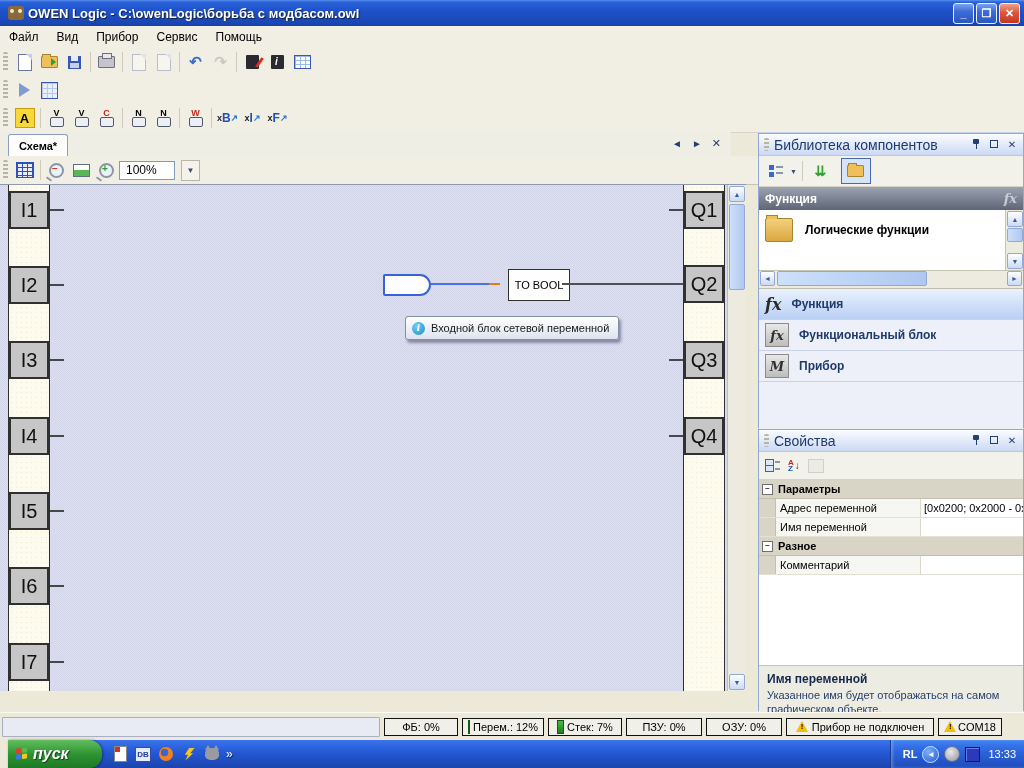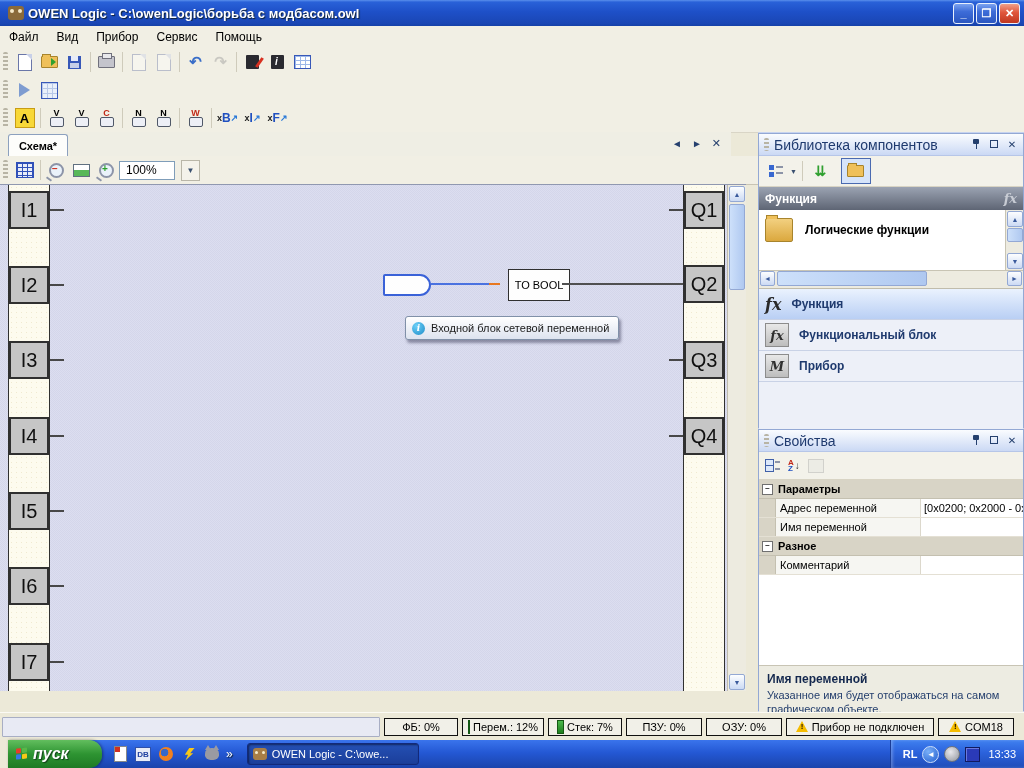--- a/index.html
+++ b/index.html
@@ -576,21 +576,21 @@
     <span class="scell" style="width:76px">
         <span>ПЗУ: 0%</span>
       </span>
     <span class="scell" style="width:76px">
         <span>ОЗУ: 0%</span>
       </span>
     <span class="scell" style="width:148px">
         <span class="warn"></span>
         <span>Прибор не подключен</span>
       </span>
-    <span class="scell" style="width:76px">
+    <span class="scell" style="width:64px">
         <span class="warn"></span>
         <span>COM18</span>
       </span>
   </div>
 
   <div class="abs taskbar">
     <span class="startbtn">
       <span class="flag">
           <i class="r"></i>
           <i class="g"></i>
@@ -610,24 +610,20 @@
           <span class="qi-ff"></span>
         </span>
       <span class="qi">
           <span class="qi-bolt"></span>
         </span>
       <span class="qi">
           <span class="qi-cat"></span>
         </span>
     </span>
     <span class="chev">»</span>
-    <span class="taskbtn">
-      <span class="owl"></span>
-      <span class="tl">OWEN Logic - C:\owe...</span>
-    </span>
   </div>
   <div class="tray abs">
     <span class="lang">RL</span>
     <span class="hidebtn">◄</span>
     <span class="tr-upd"></span>
     <span class="tr-dev"></span>
     <span class="clock">13:33</span>
   </div>
 
 </div>

